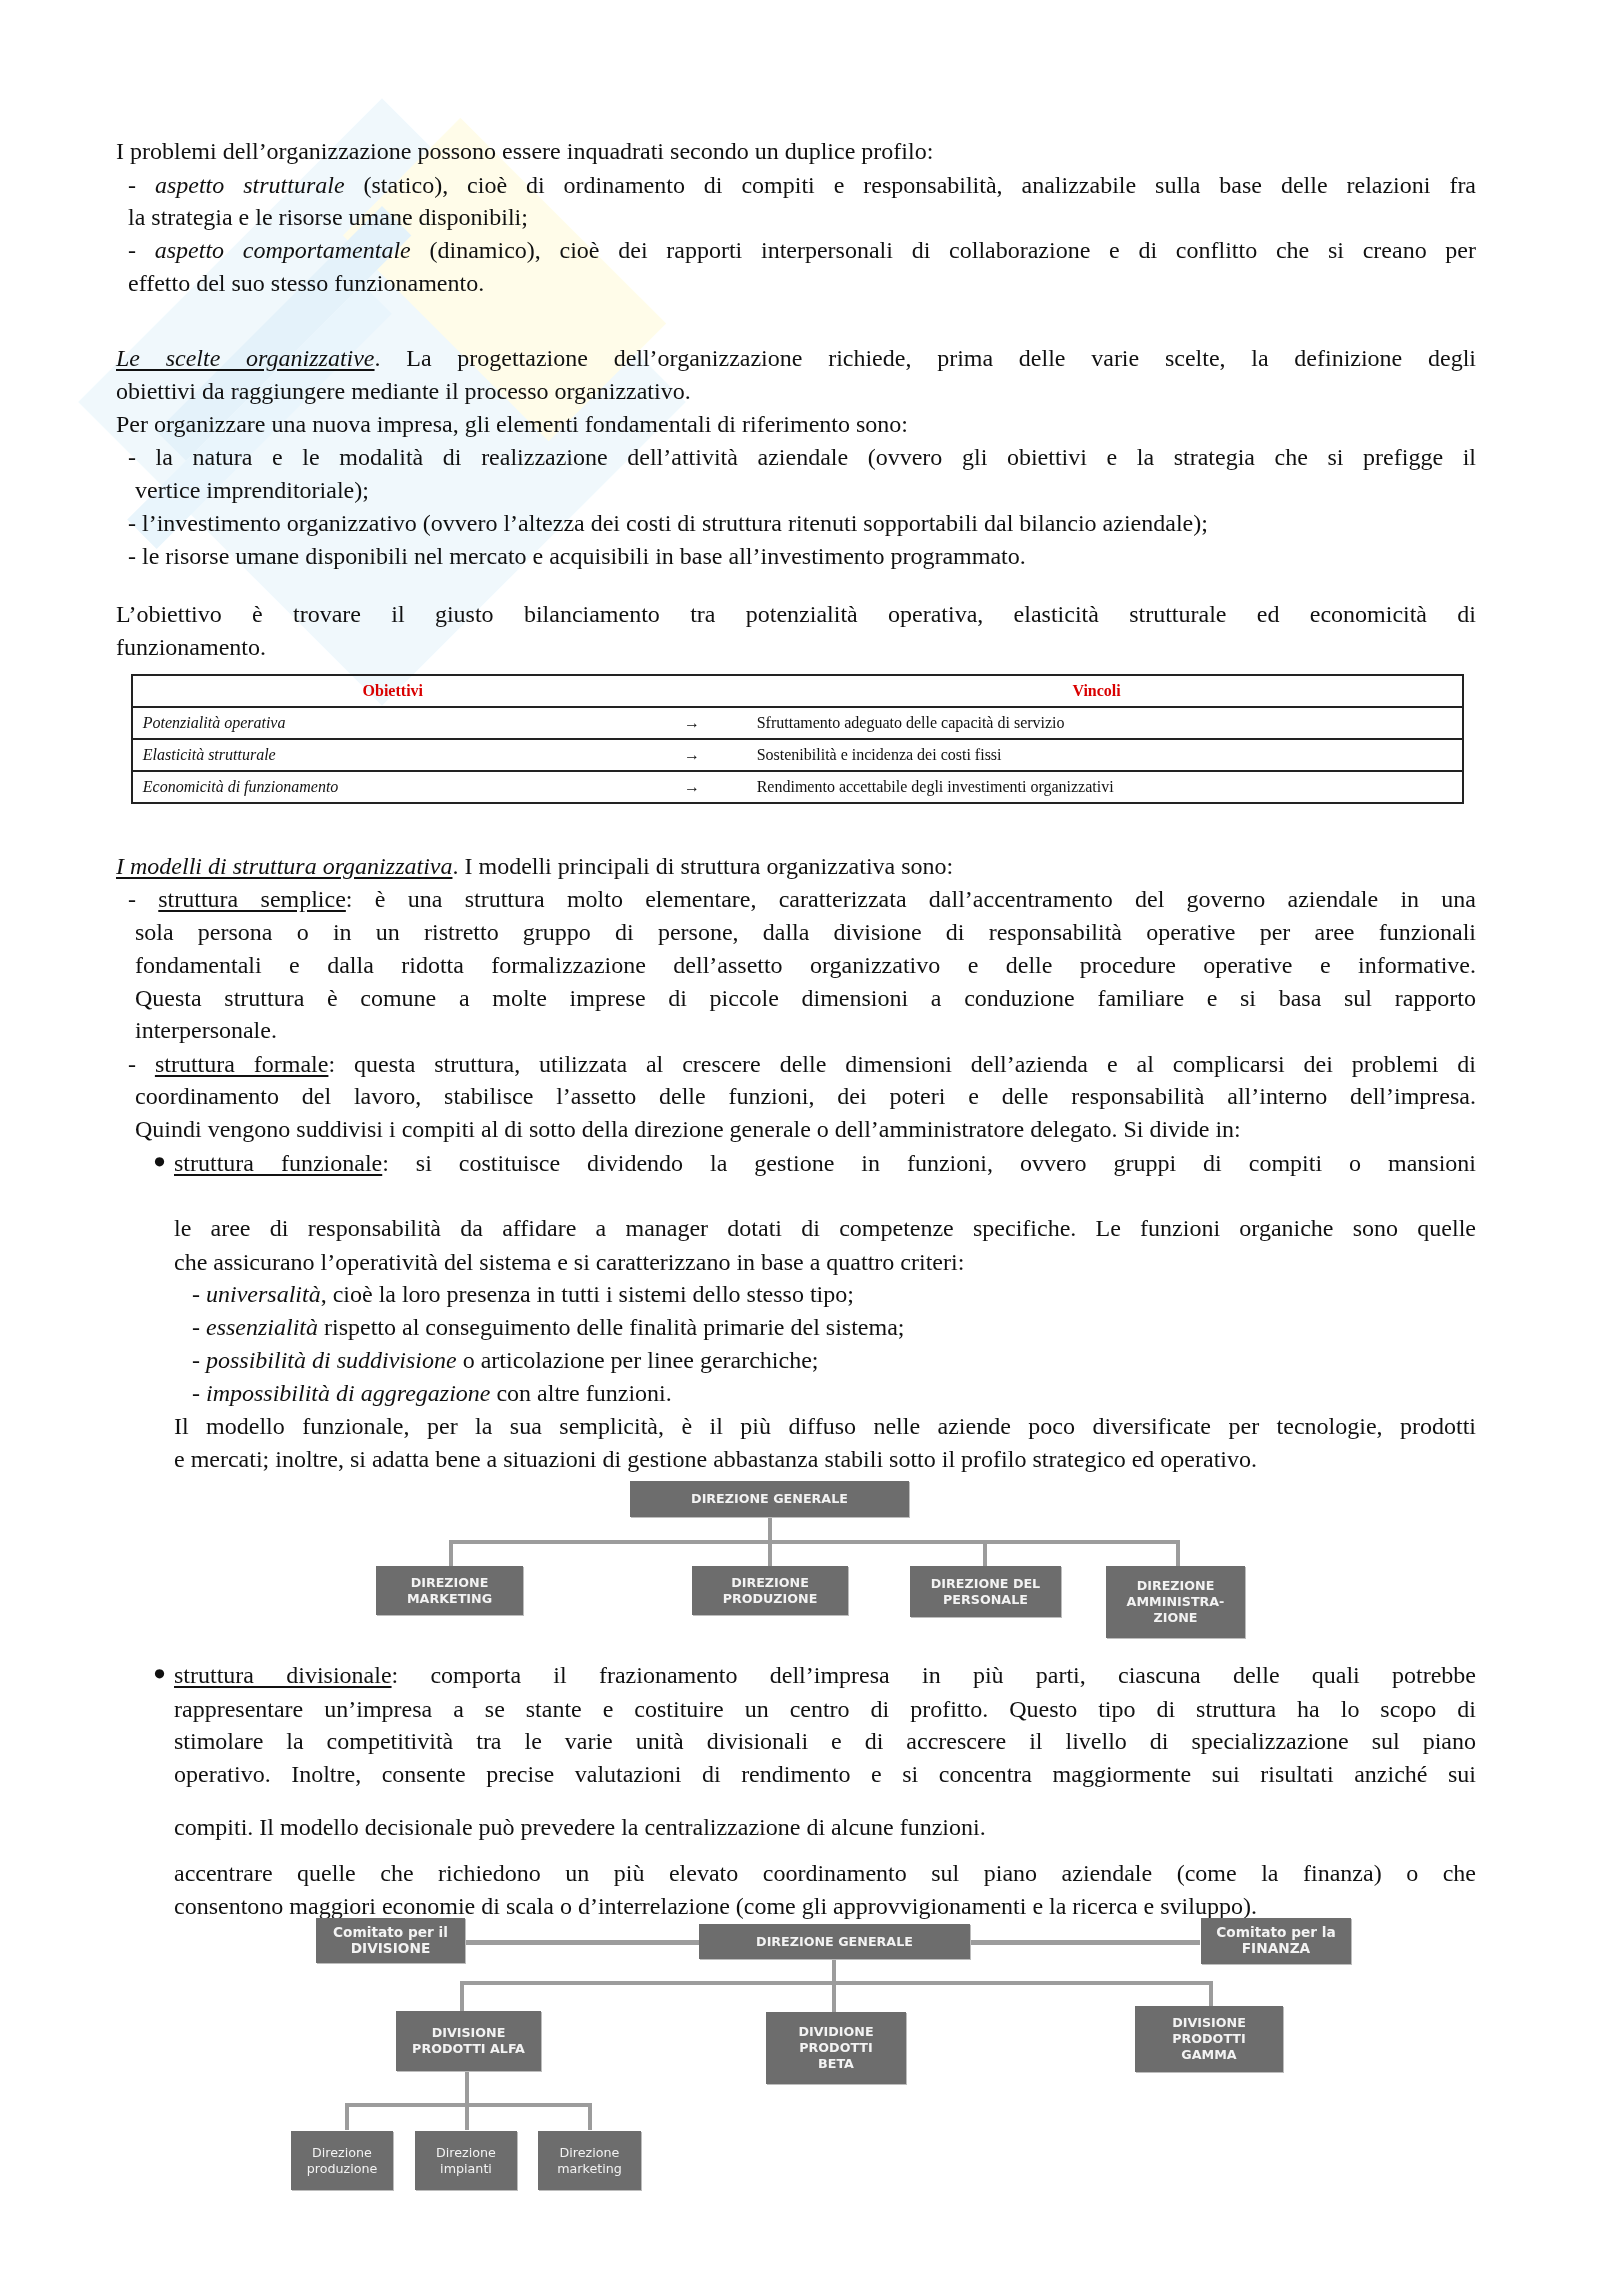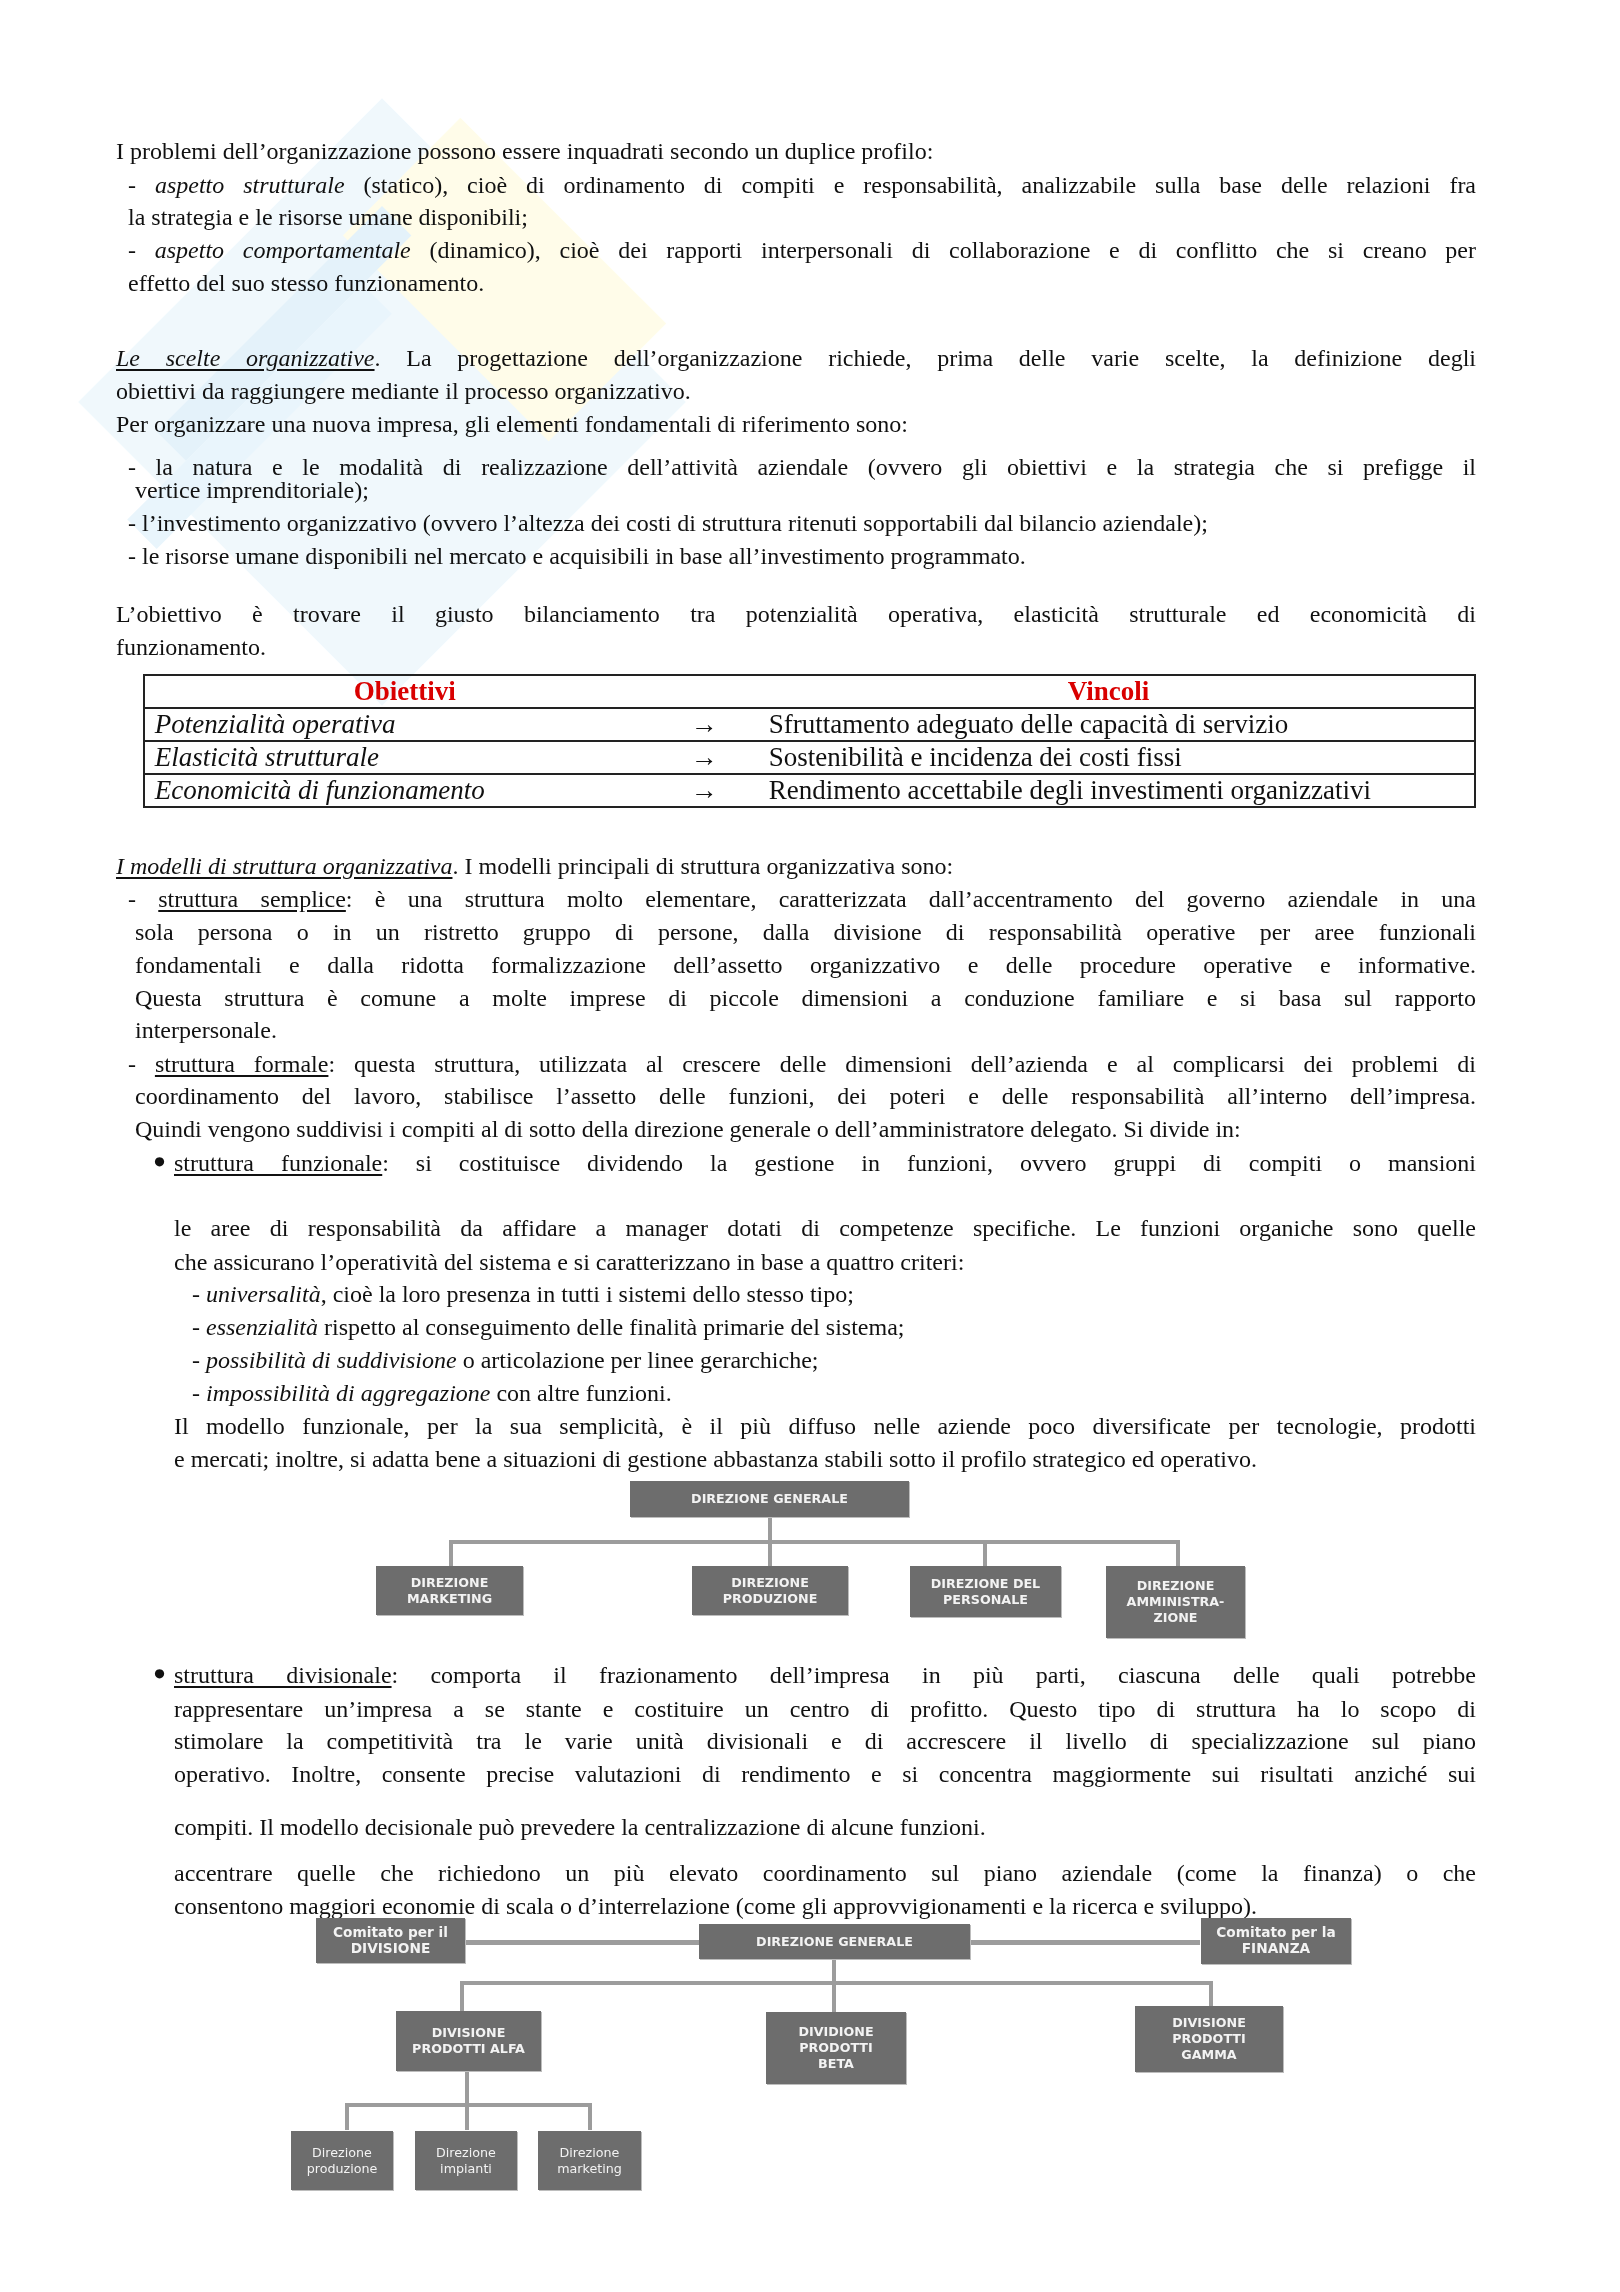--- a/index.html
+++ b/index.html
@@ -4,21 +4,21 @@
 <style>
   html, body { margin: 0; padding: 0; background: #ffffff; }
   body { width: 1620px; height: 2293px; position: relative; overflow: hidden; }
   .page { position: absolute; left: 0; top: 0; width: 1620px; height: 2293px; padding-left: 40px; }
   .watermark { position: absolute; left: 39px; top: 59px; width: 686px; height: 686px; pointer-events: none; opacity: 0.55; }
   .txt { position: absolute; font-family: "Liberation Serif", serif; font-size: 24px; color: #111; white-space: nowrap; line-height: 33px; }
   .j { text-align: justify; text-align-last: justify; white-space: normal; }
   .u { text-decoration: underline; text-underline-offset: 2.9px; text-align: center; }
   i { font-style: italic; }
   .bullet { position: absolute; font-family: "Liberation Serif", serif; font-size: 21.6px; color: #111; }
-  table.tbl { position: absolute; left: 143px; top: 674px; width: 1333px; border-collapse: collapse; font-family: "Liberation Serif", serif; font-size: 27px; color: #111; }
+  table.tbl { position: absolute; left: 131px; top: 674px; width: 1333px; border-collapse: collapse; font-family: "Liberation Serif", serif; font-size: 16px; color: #111; }
   table.tbl td { border-top: 2px solid #222; border-bottom: 2px solid #222; height: 30px; padding: 0 9.8px; vertical-align: middle; }
   table.tbl tr td:first-child { border-left: 2px solid #222; }
   table.tbl tr td:last-child { border-right: 2px solid #222; }
   .th { color: #d90000; font-weight: bold; text-align: center; }
   .org-box { position: absolute; background: #6d6d6d; color: #f3f3f3; font-family: "DejaVu Sans", sans-serif; font-weight: bold; font-size: 12.7px; text-align: center; display: flex; align-items: center; justify-content: center; line-height: 15.7px; box-shadow: 1px 1px 0 #bdbdbd; }
   .org-box.small { font-weight: normal; font-size: 12.7px; }
   .org-box.cmt { font-weight: bold; font-size: 13.7px; }
   .ln { position: absolute; background: #9c9c9c; }
 </style>
 </head>
@@ -35,21 +35,21 @@
 
   <div class="txt" style="left:116px;top:135px;">I problemi dell’organizzazione possono essere inquadrati secondo un duplice profilo:</div>
   <div class="txt j" style="left:128px;top:169px;width:1348px;">- <i>aspetto strutturale</i> <span>(statico), cioè di ordinamento di compiti e responsabilità, analizzabile sulla base delle relazioni fra</span></div>
   <div class="txt" style="left:128px;top:201px;">la strategia e le risorse umane disponibili;</div>
   <div class="txt j" style="left:128px;top:234px;width:1348px;">- <i>aspetto comportamentale</i> <span>(dinamico), cioè dei rapporti interpersonali di collaborazione e di conflitto che si creano per</span></div>
   <div class="txt" style="left:128px;top:267px;">effetto del suo stesso funzionamento.</div>
 
   <div class="txt j" style="left:116px;top:342px;width:1360px;"><i class="u">Le scelte organizzative</i><span>. La progettazione dell’organizzazione richiede, prima delle varie scelte, la definizione degli</span></div>
   <div class="txt" style="left:116px;top:375px;">obiettivi da raggiungere mediante il processo organizzativo.</div>
   <div class="txt" style="left:116px;top:408px;">Per organizzare una nuova impresa, gli elementi fondamentali di riferimento sono:</div>
-  <div class="txt j" style="left:128px;top:451px;width:1348px;">- la natura e le modalità di realizzazione dell’attività aziendale (ovvero gli obiettivi e la strategia che si prefigge il</div>
+  <div class="txt j" style="left:128px;top:441px;width:1348px;">- la natura e le modalità di realizzazione dell’attività aziendale (ovvero gli obiettivi e la strategia che si prefigge il</div>
   <div class="txt" style="left:135px;top:474px;">vertice imprenditoriale);</div>
   <div class="txt" style="left:128px;top:507px;">- l’investimento organizzativo (ovvero l’altezza dei costi di struttura ritenuti sopportabili dal bilancio aziendale);</div>
   <div class="txt" style="left:128px;top:540px;">- le risorse umane disponibili nel mercato e acquisibili in base all’investimento programmato.</div>
 
   <div class="txt j" style="left:116px;top:598px;width:1360px;">L’obiettivo è trovare il giusto bilanciamento tra potenzialità operativa, elasticità strutturale ed economicità di</div>
   <div class="txt" style="left:116px;top:631px;">funzionamento.</div>
 
   <table class="tbl">
     <tbody>
         <tr>

